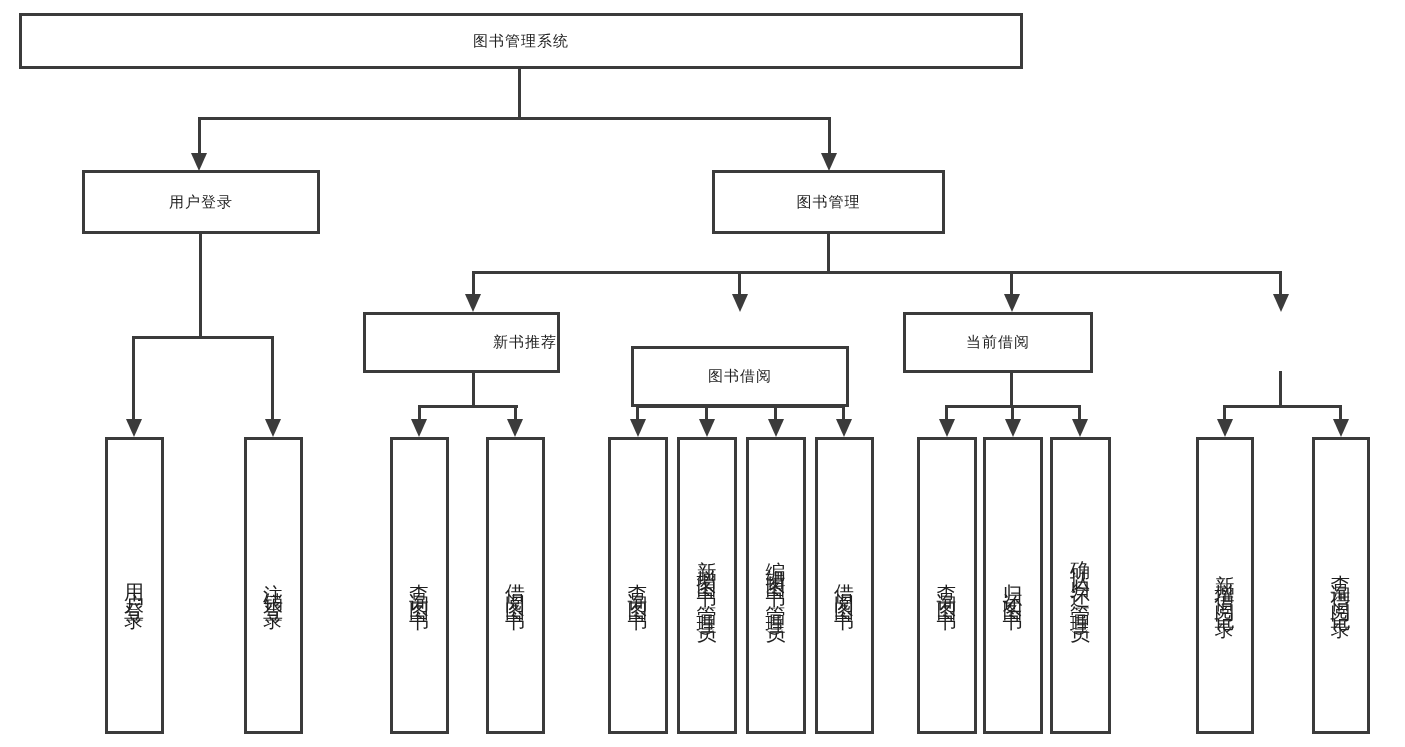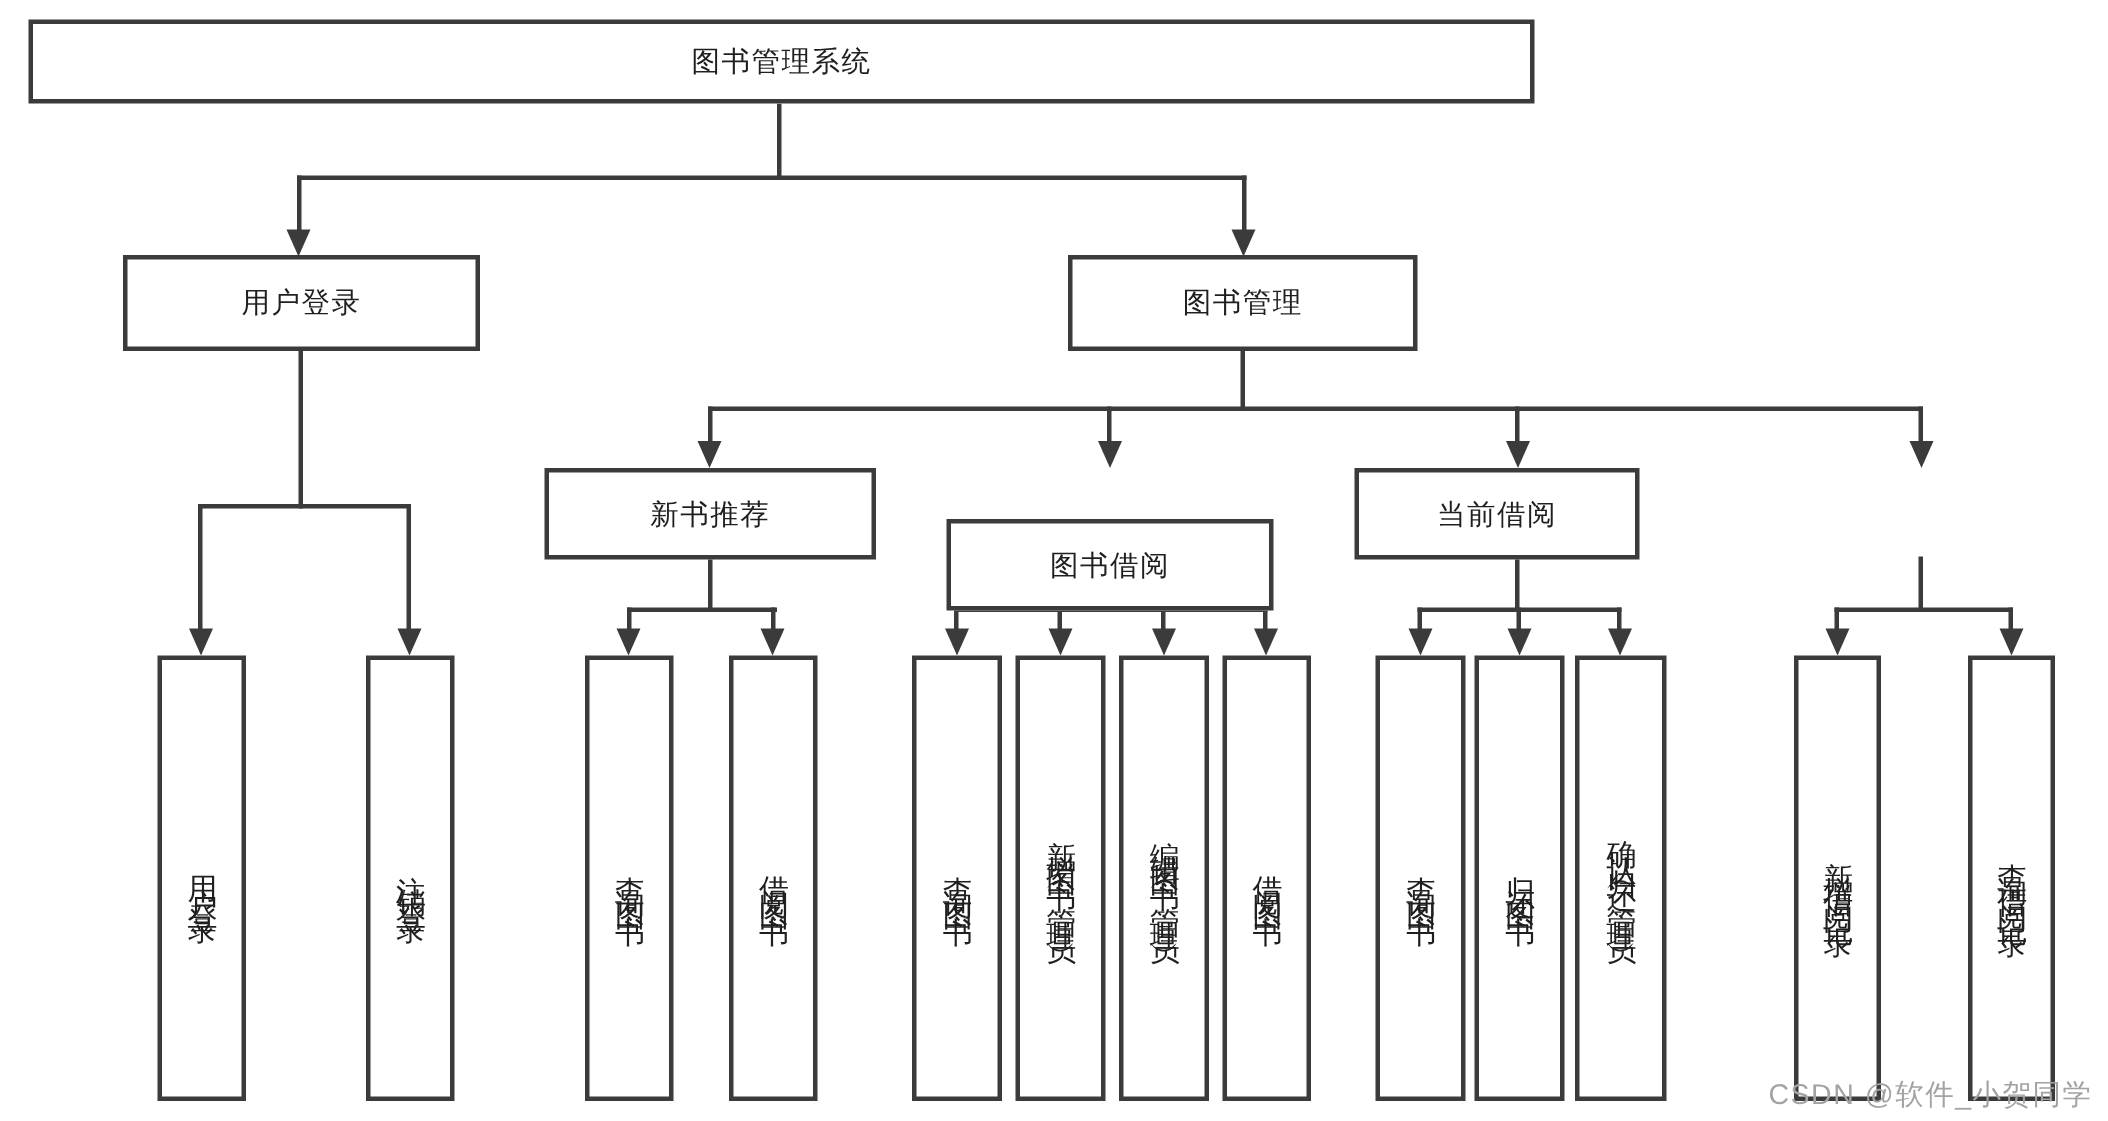--- a/index.html
+++ b/index.html
@@ -9,21 +9,21 @@
     background:var(--background,#ffffff);
     font-family:"Liberation Sans","DejaVu Sans",sans-serif;
     overflow:hidden;
   }
   .node{
     position:absolute;
     box-sizing:border-box;
     background:#ffffff;
     border:3px solid var(--line,#3b3b3b);
     display:flex;align-items:center;justify-content:center;
-    font-size:19px;
+    font-size:15px;
     color:var(--text,#1f1f1f);
     letter-spacing:1px;
     z-index:2;
   }
   .col{
     position:absolute;
     box-sizing:border-box;
     background:#ffffff;
     border:3px solid var(--line,#3b3b3b);
     display:flex;align-items:center;justify-content:center;
@@ -89,21 +89,21 @@
   <div class="hline" style="left:472px;top:271px;width:810px;"></div>
   <div class="vline" style="left:472px;top:271px;height:24px;"></div>
   <div class="arrow" style="left:465px;top:294px;"></div>
   <div class="vline" style="left:738px;top:271px;height:24px;"></div>
   <div class="arrow" style="left:732px;top:294px;"></div>
   <div class="vline" style="left:1010px;top:271px;height:24px;"></div>
   <div class="arrow" style="left:1004px;top:294px;"></div>
   <div class="vline" style="left:1279px;top:271px;height:24px;"></div>
   <div class="arrow" style="left:1273px;top:294px;"></div>
 
-  <div class="node" style="left:363px;top:312px;width:221px;height:61px;">
+  <div class="node" style="left:363px;top:312px;width:197px;height:61px;justify-content:flex-end;">
     <span>新书推荐</span>
   </div>
   <div class="node" style="left:631px;top:312px;width:218px;height:61px;margin-top:34px;">
     <span>图书借阅</span>
   </div>
   <div class="node" style="left:903px;top:312px;width:190px;height:61px;">
     <span>当前借阅</span>
   </div>
 
   <div class="vline" style="left:472px;top:371px;height:36px;"></div>
@@ -177,15 +177,14 @@
     <span>确认归还（管理员）</span>
   </div>
 
   <div class="col" style="left:1196px;top:437px;width:58px;height:297px;">
     <span>新增借阅记录</span>
   </div>
   <div class="col" style="left:1312px;top:437px;width:58px;height:297px;">
     <span>查询借阅记录</span>
   </div>
 
-  <div class="watermark">CSDN @软件_小贺同学</div>
 
 </div>
 
 </body></html>

